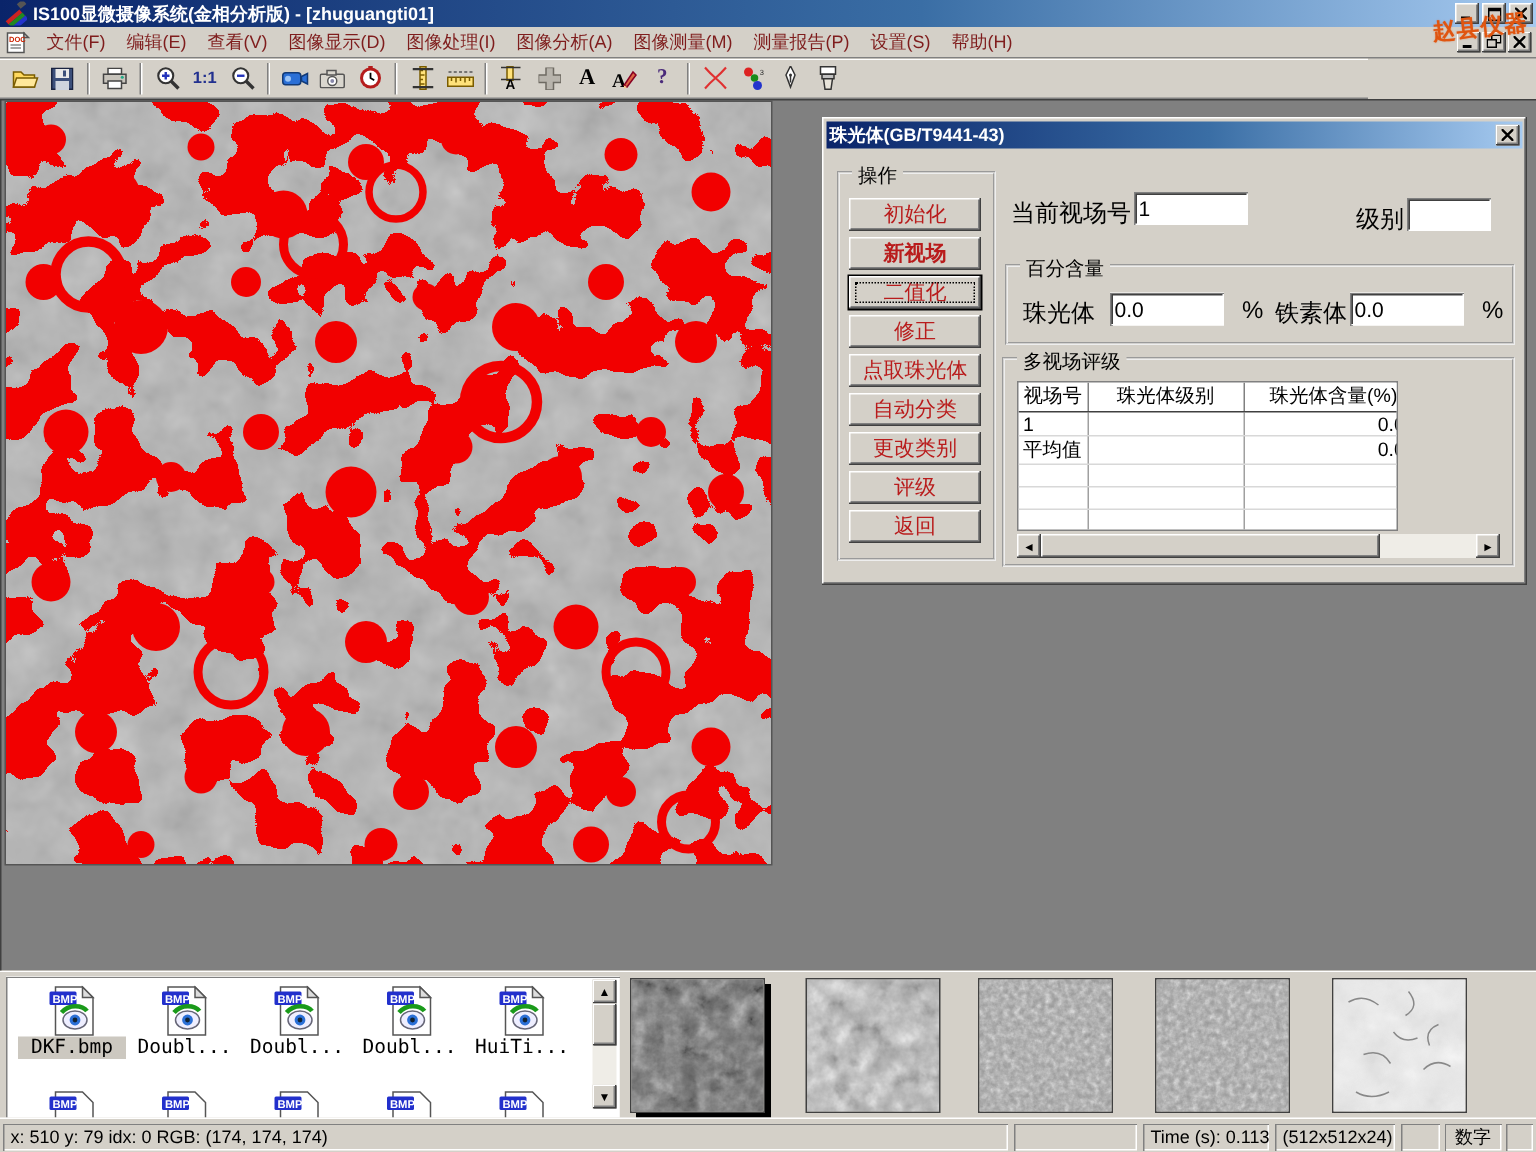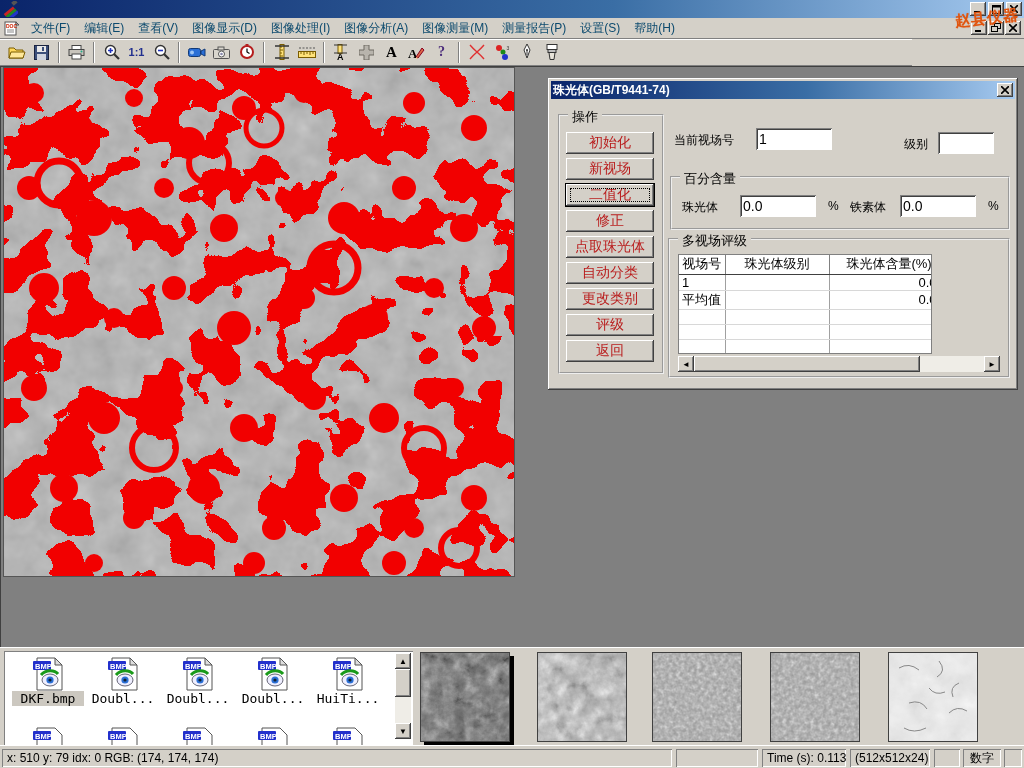--- a/index.html
+++ b/index.html
@@ -14,21 +14,21 @@
   
   #titlebar { position:absolute; left:0; top:0; width:1024px; height:18px;
     background:linear-gradient(90deg,#0a246a,#3a6ea5 60%,#a6caf0); display:flex; align-items:center; padding-left:2px; }
   #titlebar .ttext { color:#fff; font-weight:bold; font-size:12px; margin-left:4px; white-space:nowrap; }
   .winbtns { position:absolute; right:2px; top:2px; display:flex; gap:2px; }
   .wbtn { width:16px; height:14px; display:flex; align-items:center; justify-content:center; }
 
   
   #menubar { position:absolute; left:0; top:18px; width:1024px; height:21px; background:#d4d0c8;
     display:flex; align-items:center; border-bottom:1px solid #808080; }
-  .menu-item { padding:2px 7px; white-space:nowrap; color:#0c4a6e; }
+  .menu-item { padding:2px 7px; white-space:nowrap; color:#7f1d1d; }
   #mdi-btns { position:absolute; right:3px; top:3px; display:flex; gap:1px; }
 
   
   #toolbar { position:absolute; left:0; top:39px; width:912px; height:27px; background:#d4d0c8;
     border-bottom:1px solid #808080; box-shadow: inset 0 1px 0 #fff; display:flex; align-items:center; padding-left:4px; }
   .tbtn { width:25px; height:23px; display:flex; align-items:center; justify-content:center; }
   .tsep { width:2px; height:21px; margin:0 4px; border-left:1px solid #808080; border-right:1px solid #fff; }
   .tlabel { font-weight:bold; color:#22308f; font-size:11px; }
 
   
@@ -40,21 +40,21 @@
   #dialog { position:absolute; left:548px; top:12px; width:470px; height:312px; background:#d4d0c8; }
   #dialog-title { position:absolute; left:3px; top:3px; right:3px; height:18px;
     background:linear-gradient(90deg,#0a246a,#3a6ea5 55%,#a6caf0); display:flex; align-items:center; padding:0 2px; }
   #dialog-title .dtext { color:#fff; font-weight:bold; font-size:12px; }
   #dialog-close { position:absolute; right:2px; top:2px; width:16px; height:14px; display:flex; align-items:center; justify-content:center; }
   .grp { position:absolute; border:2px groove #eee; }
   .grp-label { position:absolute; top:-8px; left:8px; background:#d4d0c8; padding:0 4px; font-size:13px; }
   .dbtn { position:absolute; left:18px; width:88px; height:22px; font-size:14px; font-family:inherit; color:#b91c1c;
     display:flex; align-items:center; justify-content:center; }
   .dbtn.focused { box-shadow: 0 0 0 1px #000, inset -1px -1px 0 #404040, inset 1px 1px 0 #ffffff, inset -2px -2px 0 #808080; outline:1px dotted #000; outline-offset:-5px; }
-  .dlabel { position:absolute; font-size:12px; white-space:nowrap;text-align:center; }
+  .dlabel { position:absolute; font-size:16px; white-space:nowrap;text-align:center; }
   .dinput { position:absolute; background:#fff; border:none; font-size:14px; font-family:inherit; padding:2px 3px;
     box-shadow: inset 1px 1px 0 #808080, inset -1px -1px 0 #fff, inset 2px 2px 0 #404040; }
 
   
   #mf-table-wrap { position:absolute; left:130px; top:176px; width:254px; height:100px; overflow:hidden;
     background:#fff; border:1px solid #808080; }
   #mf-table { border-collapse:collapse; table-layout:fixed; width:380px; font-size:13px; }
   #mf-table th { font-weight:normal; background:#fff; border-right:1px solid #808080; border-bottom:1px solid #404040; height:19px; padding:0 2px; white-space:nowrap; overflow:hidden; }
   #mf-table td { border-right:1px solid #a0a0a0; border-bottom:1px solid #d8d8d8; height:15px; padding:0 3px; white-space:nowrap; overflow:hidden; }
   .cell-num { text-align:right; padding-right:12px !important; }
@@ -92,20 +92,21 @@
 
 <div id="titlebar">
   <span>
     <svg width="16" height="16" viewBox="0 0 16 16">
       <rect x="1" y="9" width="12" height="3" transform="rotate(-40 7 10)" fill="#cc2222"></rect>
       <rect x="3" y="11" width="12" height="3" transform="rotate(-40 9 12)" fill="#228822"></rect>
       <rect x="5" y="13" width="12" height="3" transform="rotate(-40 11 14)" fill="#2233cc"></rect>
       <rect x="10" y="0" width="5" height="4" transform="rotate(-40 12 2)" fill="#555"></rect>
     </svg>
   </span>
+  <span class="ttext">IS100显微摄像系统(金相分析版) - [zhuguangti01]</span>
   <div class="winbtns">
     <div class="wbtn btn3d">
         <svg width="8" height="8">
           <rect x="0" y="6" width="6" height="2" fill="#000"></rect>
         </svg>
       </div>
     <div class="wbtn btn3d">
         <svg width="9" height="9">
           <rect x="0.5" y="0.5" width="8" height="8" fill="none" stroke="#000"></rect>
           <rect x="0.5" y="0.5" width="8" height="2" fill="#000"></rect>
@@ -373,33 +374,33 @@
           <circle cx="150" cy="380" r="22" stroke-width="6"></circle>
         <circle cx="420" cy="380" r="20" stroke-width="6"></circle>
           <circle cx="260" cy="60" r="18" stroke-width="5"></circle>
         <circle cx="455" cy="480" r="18" stroke-width="6"></circle>
       </g>
     </svg>
   </div>
 
   <div id="dialog" class="raised">
     <div id="dialog-title">
-      <span class="dtext">珠光体(GB/T9441-74)</span>
+      <span class="dtext">珠光体(GB/T9441-43)</span>
       <div id="dialog-close" class="btn3d">
         <svg width="8" height="8">
             <path d="M0 0 L8 8 M8 0 L0 8" stroke="#000" stroke-width="1.6"></path>
           </svg>
       </div>
     </div>
 
     <div class="grp" style="left:10px; top:36px; width:106px; height:260px;">
       <span class="grp-label">操作</span>
     </div>
     <button class="dbtn btn3d" style="top:54px;">初始化</button>
-    <button class="dbtn btn3d" style="top:80px;">新视场</button>
+    <button class="dbtn btn3d" style="top:80px;font-weight:bold;">新视场</button>
     <button class="dbtn btn3d focused" style="top:106px;">二值化</button>
     <button class="dbtn btn3d" style="top:132px;">修正</button>
     <button class="dbtn btn3d" style="top:158px;">点取珠光体</button>
     <button class="dbtn btn3d" style="top:184px;">自动分类</button>
     <button class="dbtn btn3d" style="top:210px;">更改类别</button>
     <button class="dbtn btn3d" style="top:236px;">评级</button>
     <button class="dbtn btn3d" style="top:262px;">返回</button>
 
     <span class="dlabel" style="left:126px; top:54px;">当前视场号</span>
     <input class="dinput" style="left: 208px; top: 50px; width: 76px; height: 22px;" value="1">

